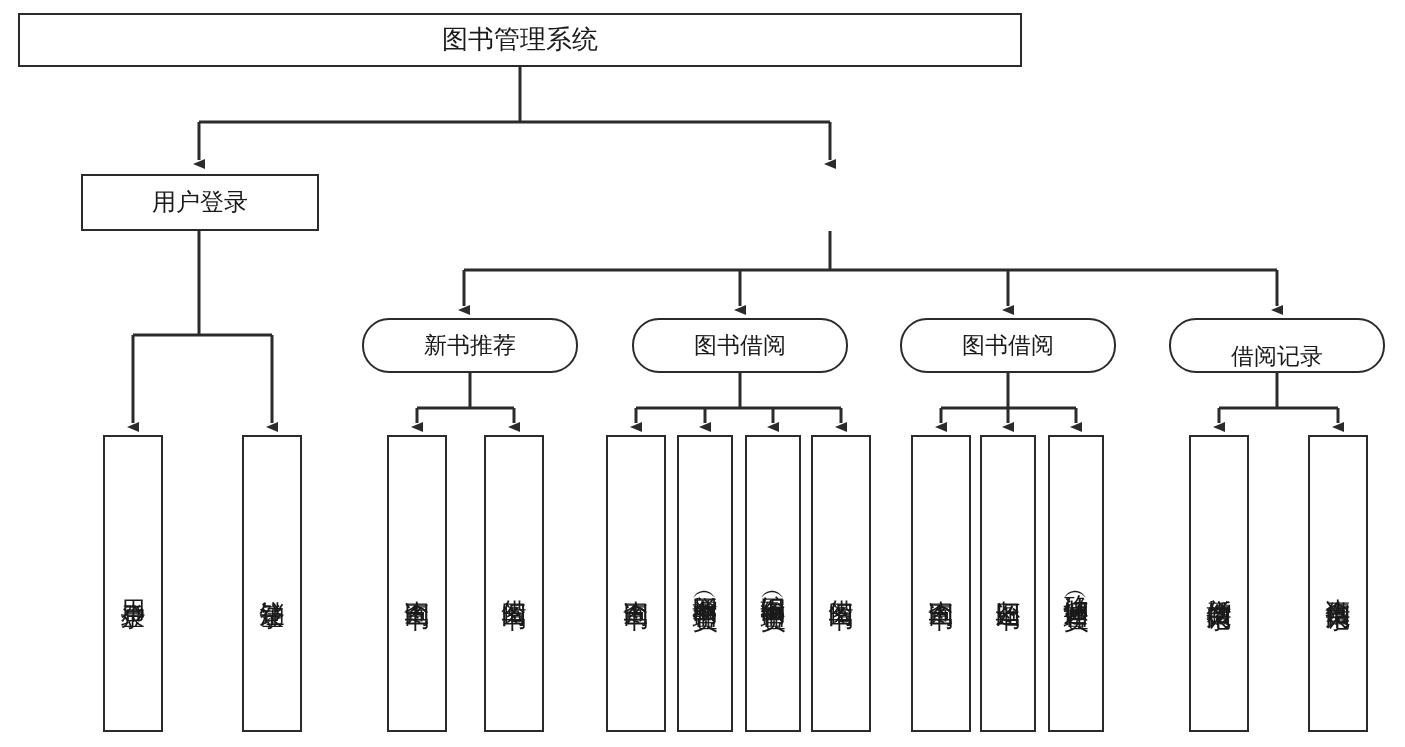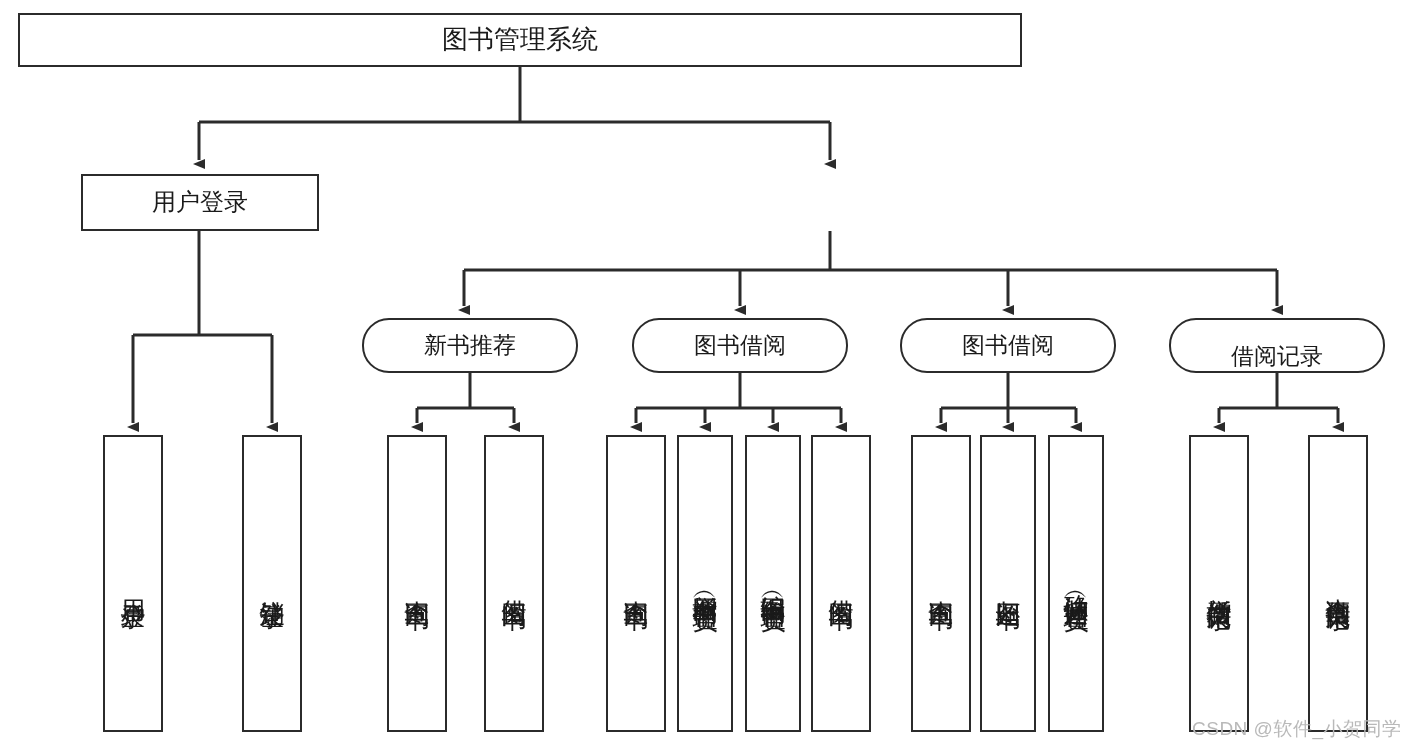--- a/index.html
+++ b/index.html
@@ -197,15 +197,14 @@
   </div>
 
   <div class="node leaf" style="left:1189px; top:435px; width:60px; height:297px;">
     <span class="node-label">新增借阅记录</span>
   </div>
 
   <div class="node leaf" style="left:1308px; top:435px; width:60px; height:297px;">
     <span class="node-label">查询借阅记录</span>
   </div>
 
-  <div class="watermark" style="left:1192px; top:716px;">CSDN @软件_小贺同学</div>
 
 </div>
 
 </body></html>

